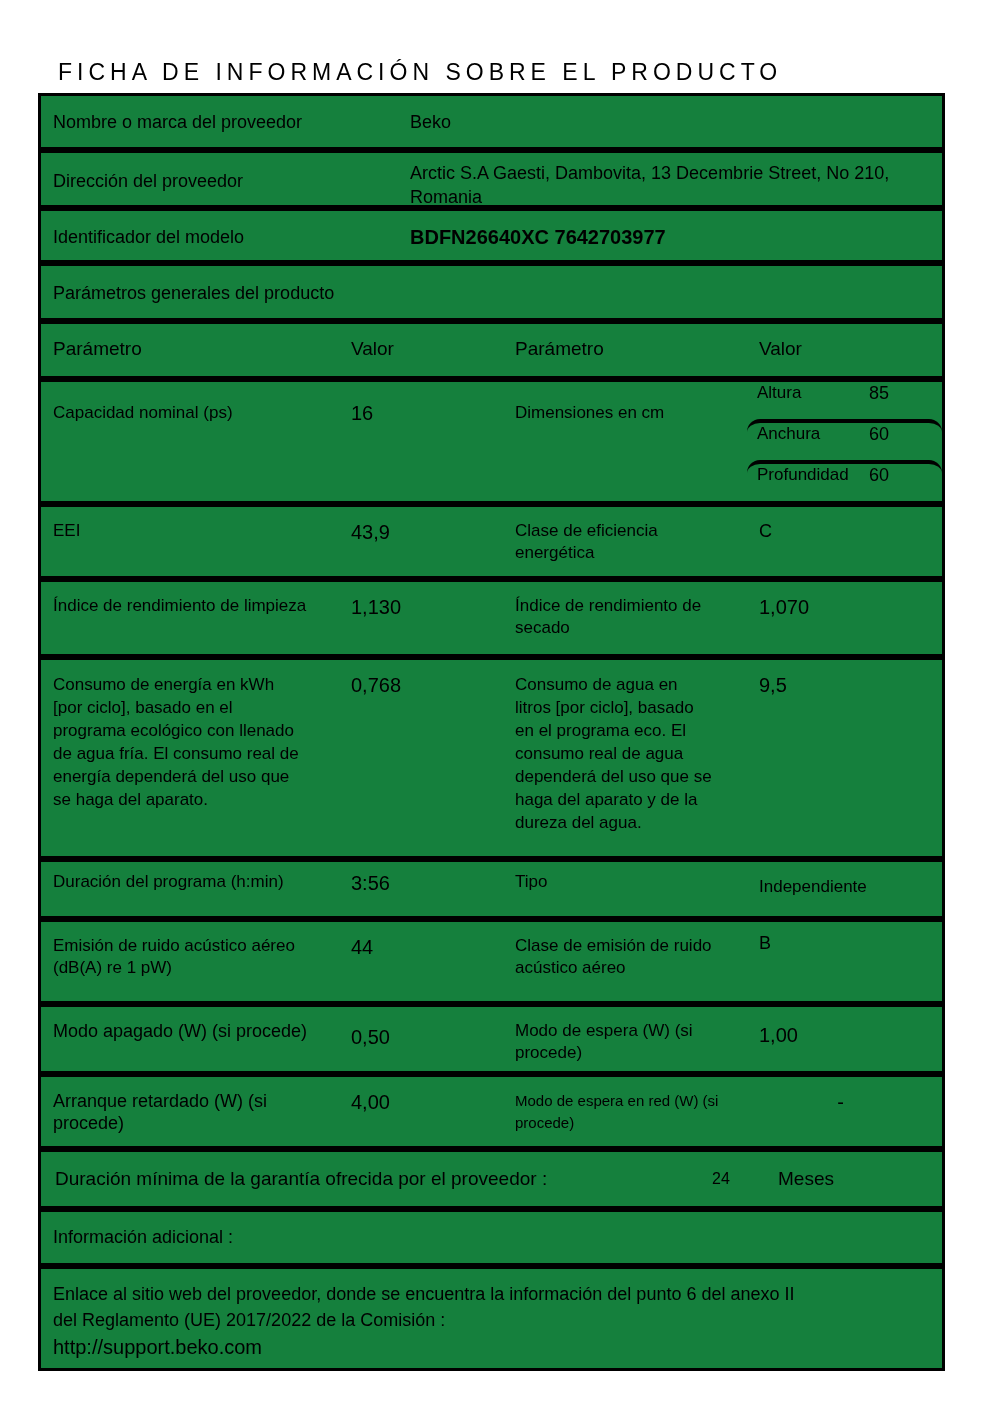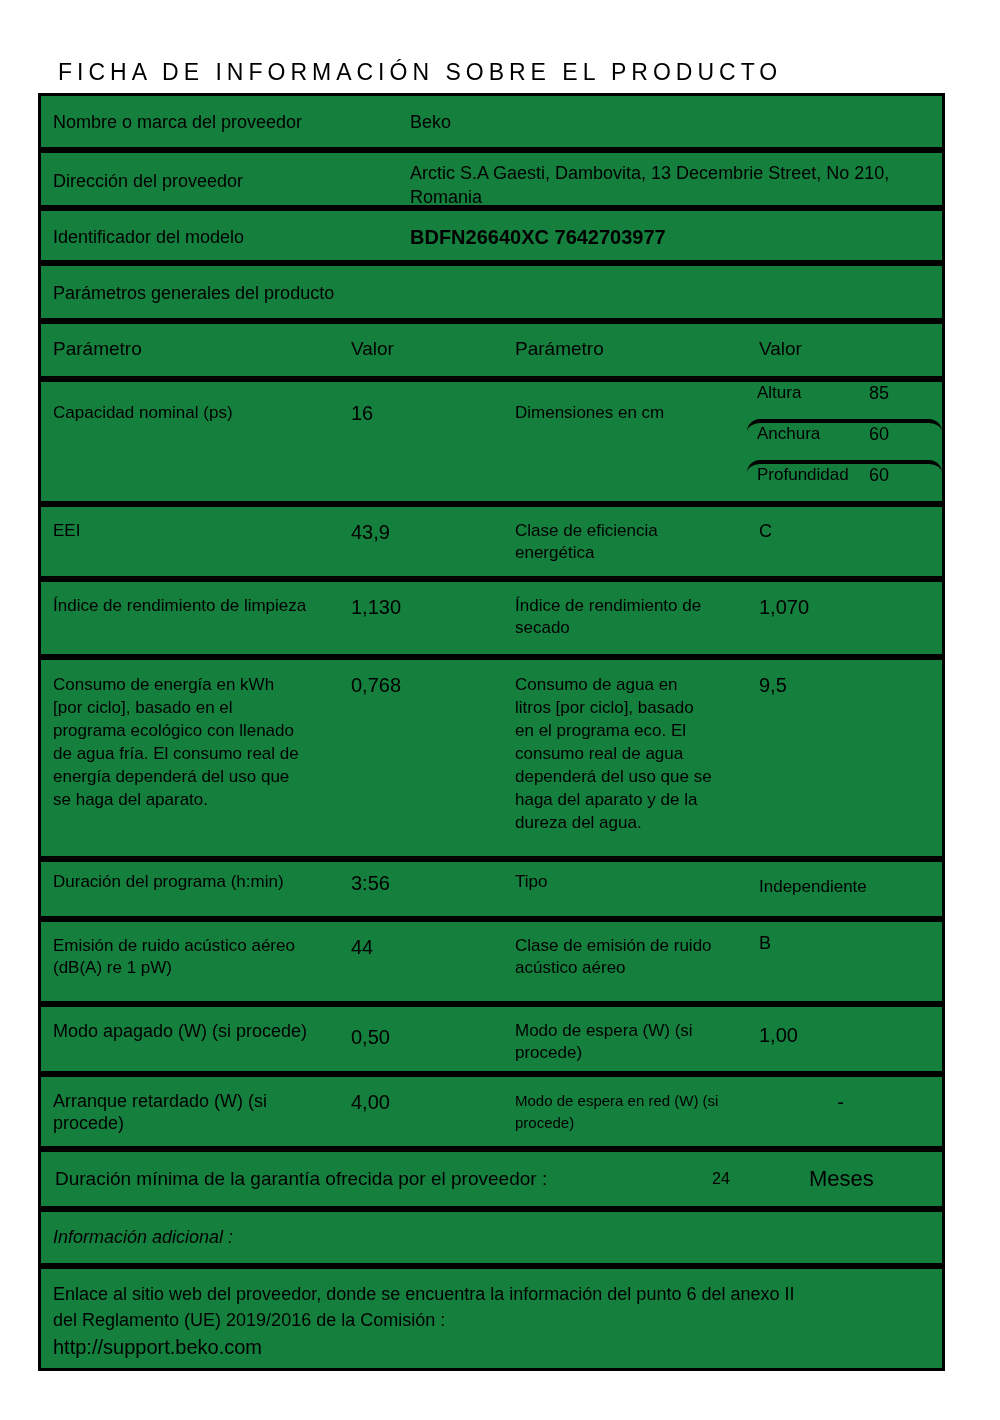--- a/index.html
+++ b/index.html
@@ -67,22 +67,22 @@
   .dims { display: flex; flex-direction: column; padding: 0; }
   .dim { flex: 1 1 0; display: flex; align-items: flex-start; overflow: hidden; border-radius: 13px; }
   .dim + .dim { border-top: 4px solid #000; }
   .dim-label { flex: 0 0 112px; padding-left: 10px; font-size: 17px; }
   .dim-value { font-size: 18px; }
 
   
   .w-label { font-size: 19px; }
   .w-cell { flex: 1 1 auto; display: flex; align-items: center; padding: 0 0 0 14px; position: relative; }
   .w-24 { position: absolute; left: 655px; font-size: 16px; margin-left: 16px; }
-  .w-meses { position: absolute; left: 768px; font-size: 22px; }
-  .info-cell { flex: 1 1 auto; font-size: 18px; padding-top: 14px; font-style: italic; }
+  .w-meses { position: absolute; left: 737px; font-size: 19px; }
+  .info-cell { flex: 1 1 auto; font-size: 18px; padding-top: 14px; }
   .link-cell { flex: 1 1 auto; padding: 12px 8px 4px 12px; }
   .link-text { font-size: 18px; line-height: 26px; white-space: pre-line; }
   .link-url { font-size: 20px; line-height: 28px; color: #000; text-decoration: none; display: inline-block; }
 </style>
 </head>
 <body>
 
 <div class="page">
 
   <h1 class="title">FICHA DE INFORMACIÓN SOBRE EL PRODUCTO</h1>
@@ -202,19 +202,19 @@
       </div>
     </div>
 
     <div class="rbox" style="height:57px">
       <div class="cell info-cell">Información adicional :</div>
     </div>
 
     <div class="rbox" style="height:105px">
       <div class="link-cell">
         <div class="link-text">Enlace al sitio web del proveedor, donde se encuentra la información del punto 6 del anexo II
-del Reglamento (UE) 2019/2016 de la Comisión :</div>
+del Reglamento (UE) 2017/2022 de la Comisión :</div>
         <a class="link-url" href="#">http://support.beko.com</a>
       </div>
     </div>
 
   </div>
 </div>
 
 </body></html>

